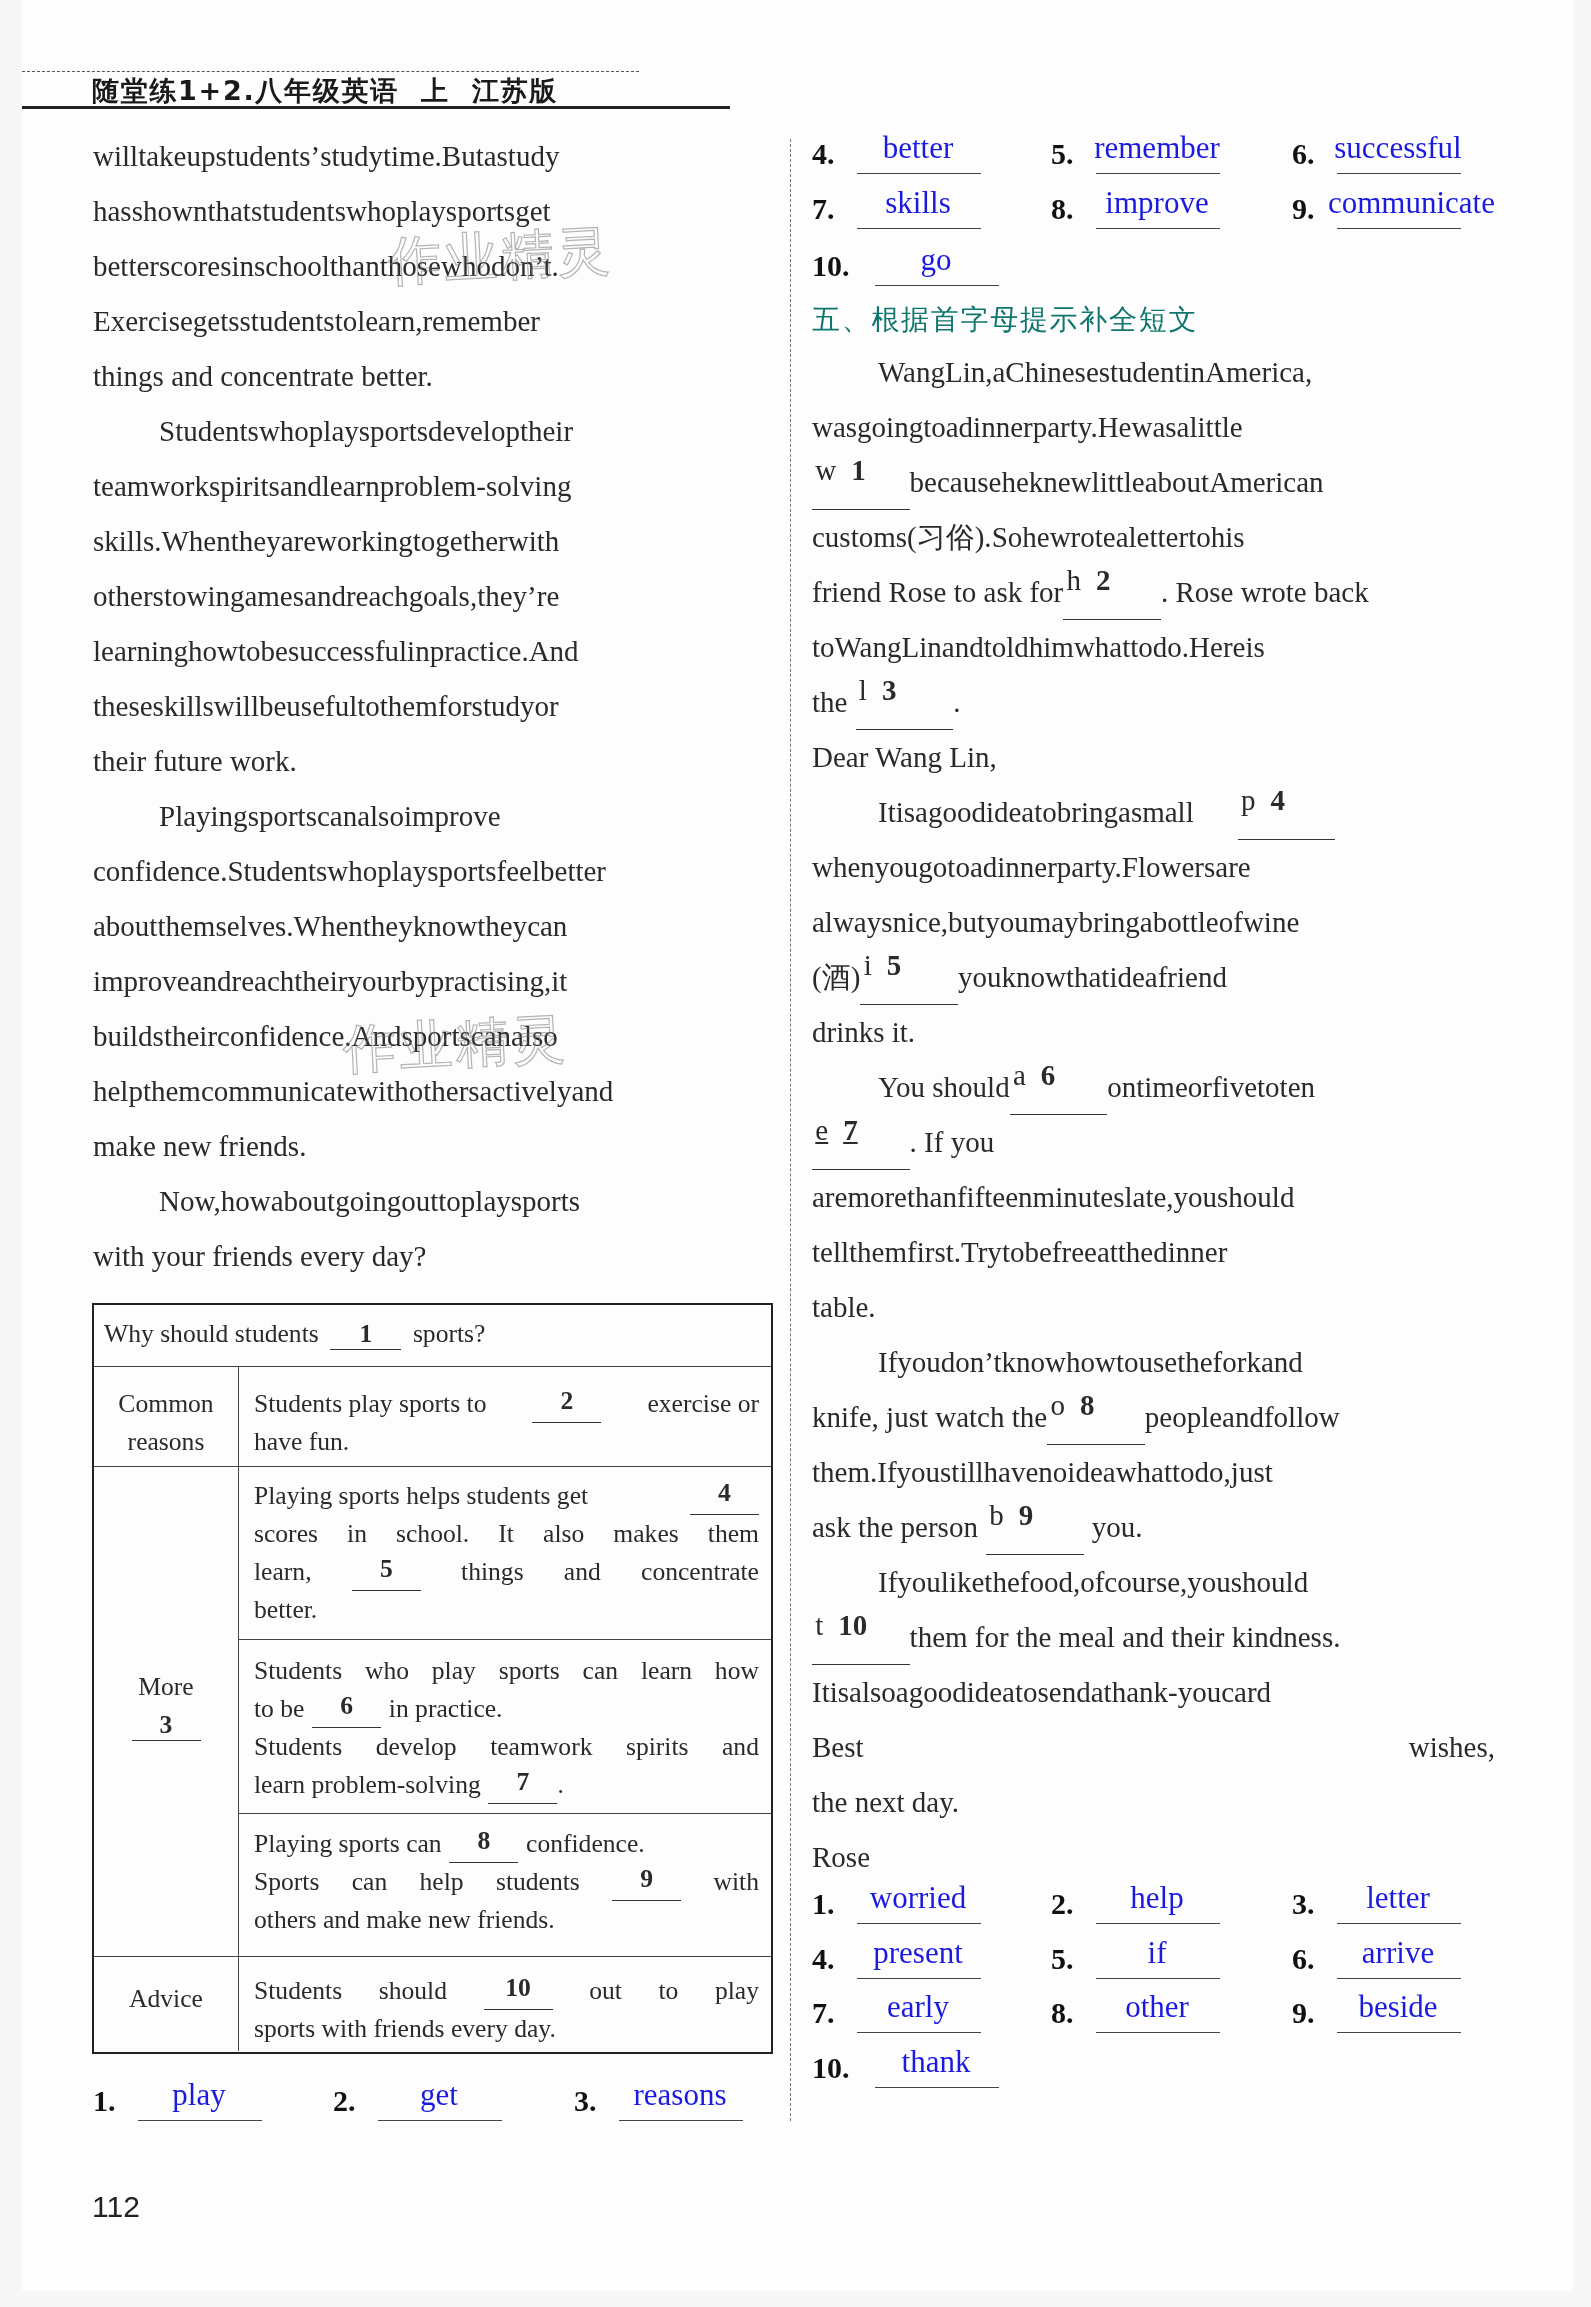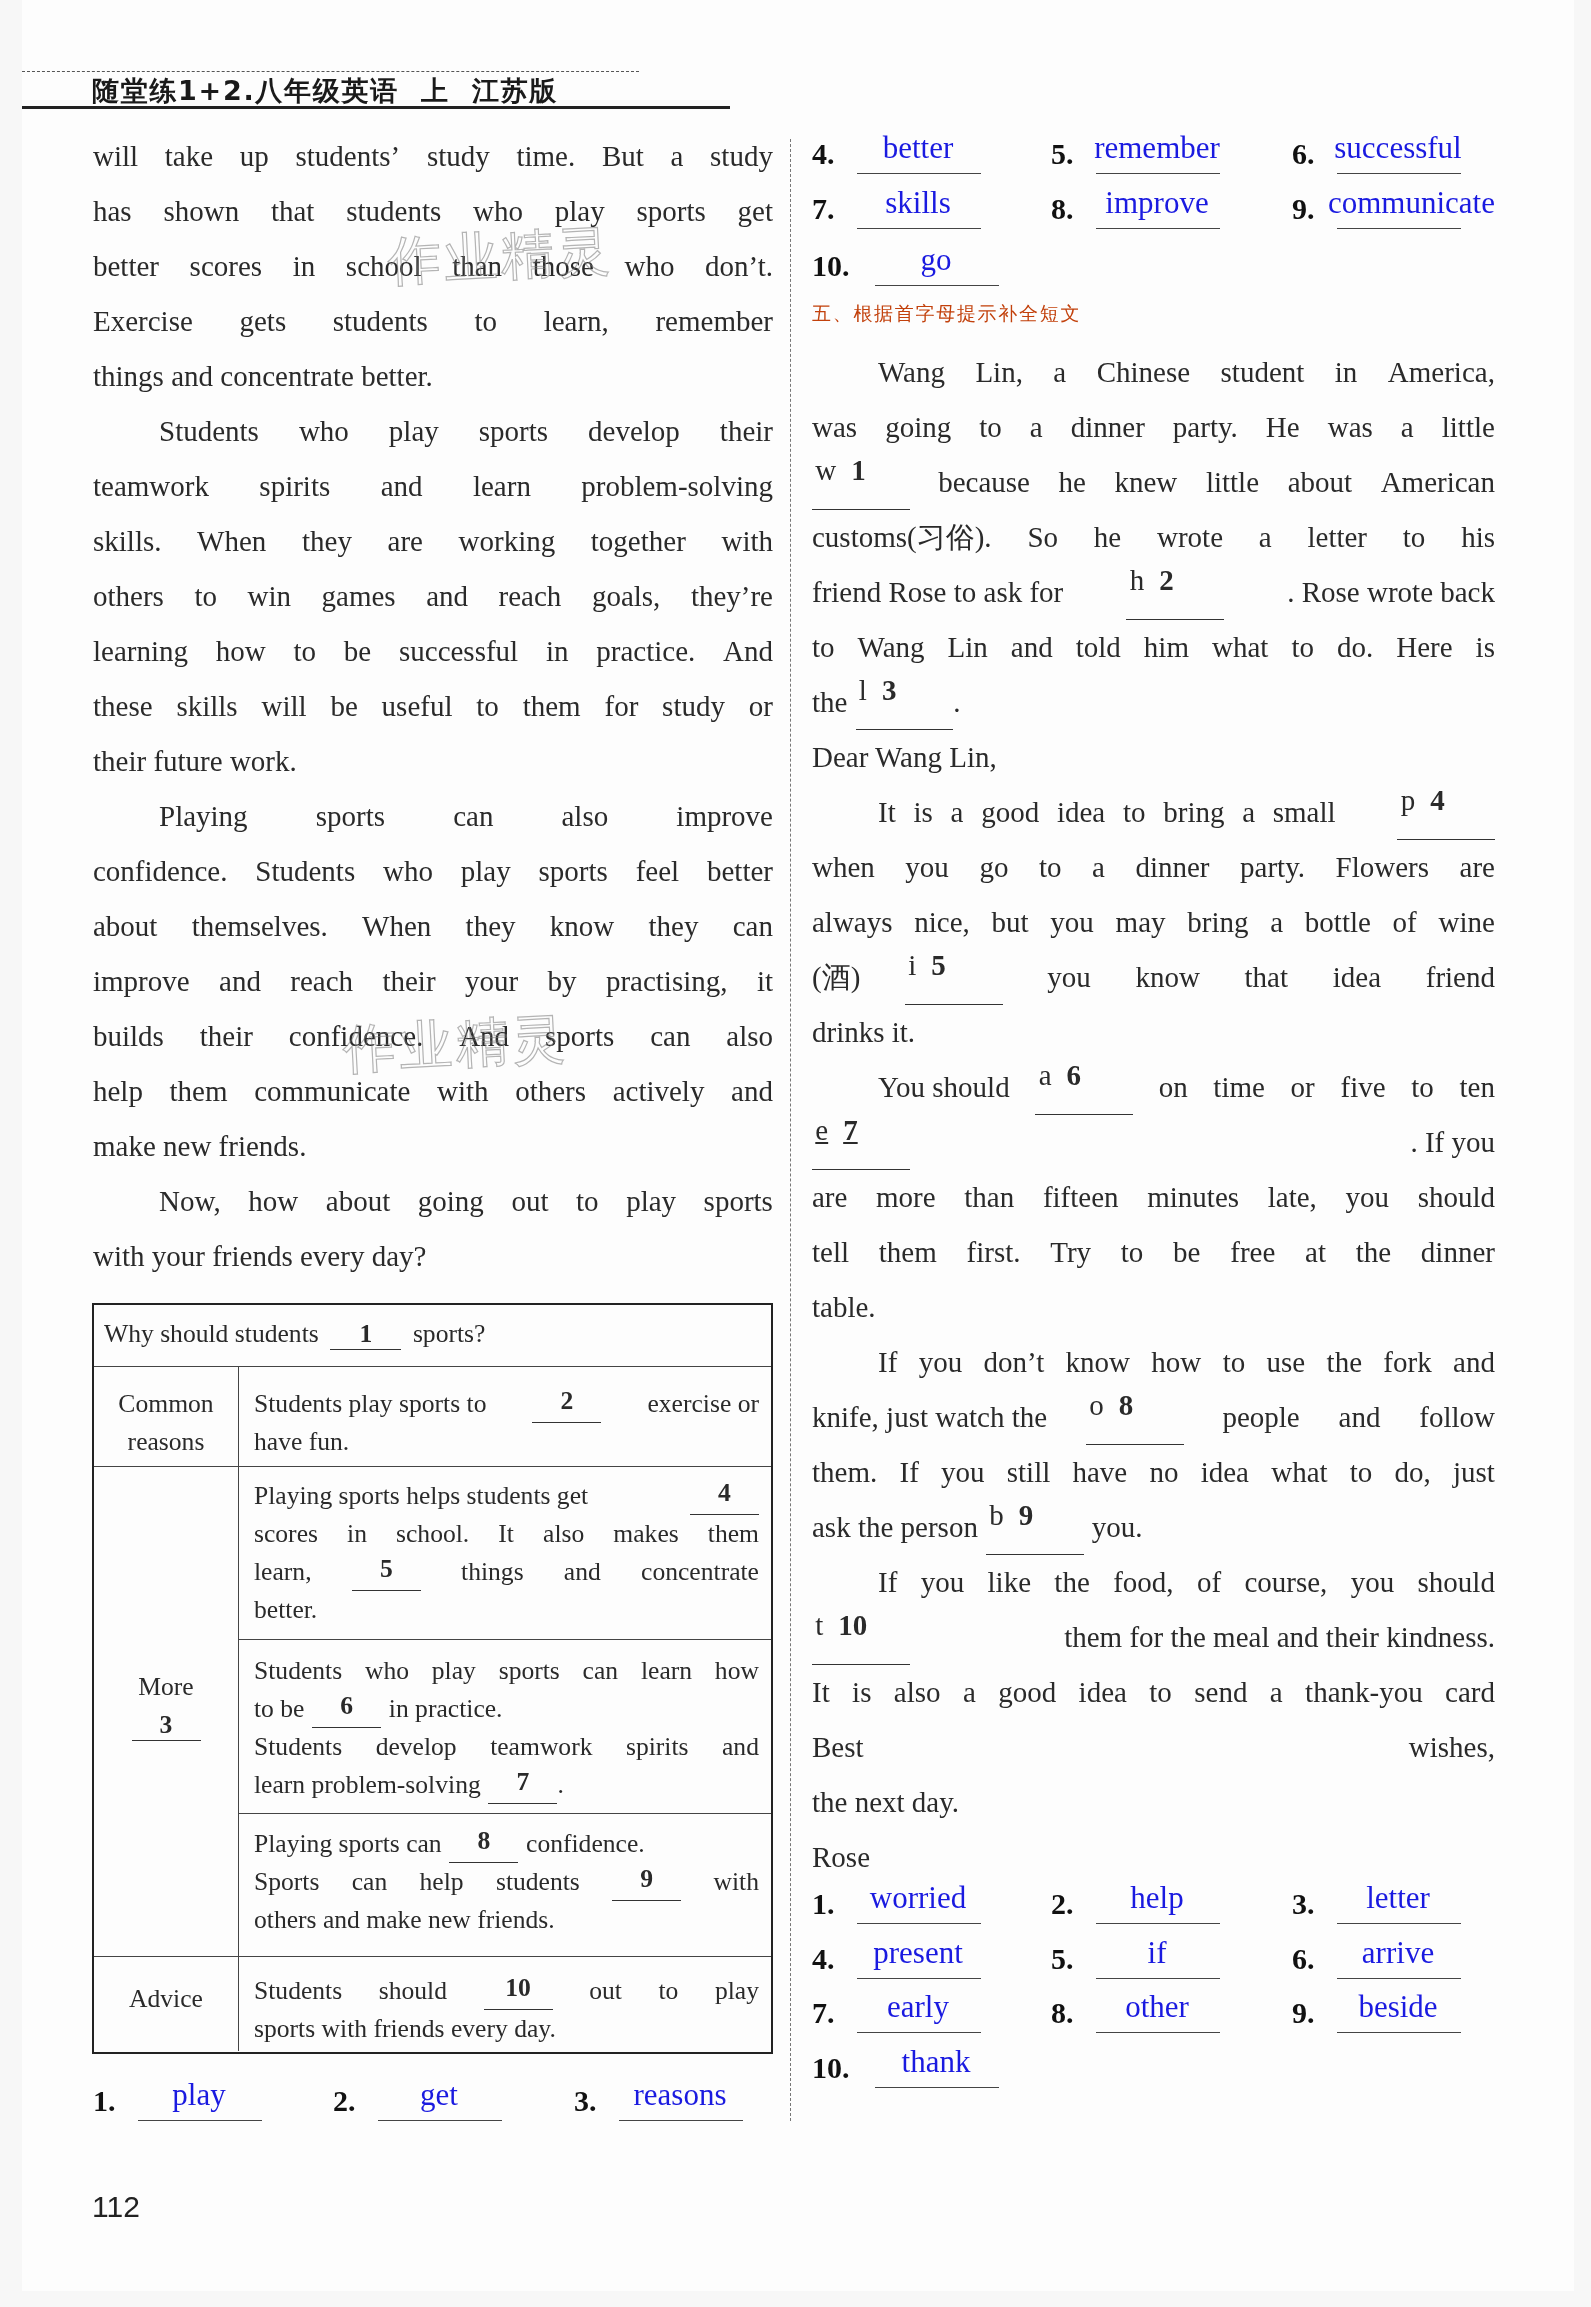--- a/index.html
+++ b/index.html
@@ -21,21 +21,21 @@
   }
   .hdr-rule { position:absolute; left:22px; top:106px; width:708px; border-top:3.3px solid #222; }
 
   .divider { position:absolute; left:790px; top:139px; height:1982px; border-left:1.7px dashed #777; }
 
   .para {
     position:absolute; font-size:29px; line-height:55px; text-align:justify;
     text-align-last:justify; color:#2a2a2a;
   }
   .line { display:block; height:55px; white-space:nowrap; }
-  .jl { display:flex; justify-content:space-between; white-space:nowrap; }
+  .jl { display:flex; justify-content:flex-start; white-space:nowrap; }
   .jl.left { justify-content:flex-start; gap:0.28em; }
 
   .blank {
     display:inline-block; border-bottom:1.7px solid #333; text-align:center;
     line-height:1.05; padding:0 3.3px;
   }
   .blank .hint { font-weight:normal; margin-right:15px; }
   .blank .num { font-weight:bold; }
   .ans { position:absolute; top:0; height:50px; }
   .ans-num {
@@ -43,21 +43,21 @@
     font-weight:bold; font-size:30px; color:#111;
   }
   .ans-line { position:absolute; bottom:0; height:0; border-bottom:1.7px solid #444; }
   .ans-word {
     position:absolute; bottom:8.3px; font-family:"Liberation Serif",serif;
     font-size:31px; color:#1a1ae0; text-align:center;
   }
 
   .sec-title {
     position:absolute; left:812px; top:301px; font-family:"DejaVu Sans",sans-serif;
-    font-size:19px; color:#c2410c; letter-spacing:1.7px; white-space:nowrap;
+    font-size:28px; color:#0f766e; letter-spacing:1.7px; white-space:nowrap;
   }
 
   
   .tbl {
     position:absolute; left:92px; top:1303px; width:681px; height:751px;
     border:2.5px solid #222; box-sizing:border-box; font-size:25.6px; color:#2a2a2a;
   }
   .cell { position:absolute; box-sizing:border-box; }
   .hline { position:absolute; border-top:1.7px solid #444; }
   .vline { position:absolute; border-left:1.7px solid #444; }

